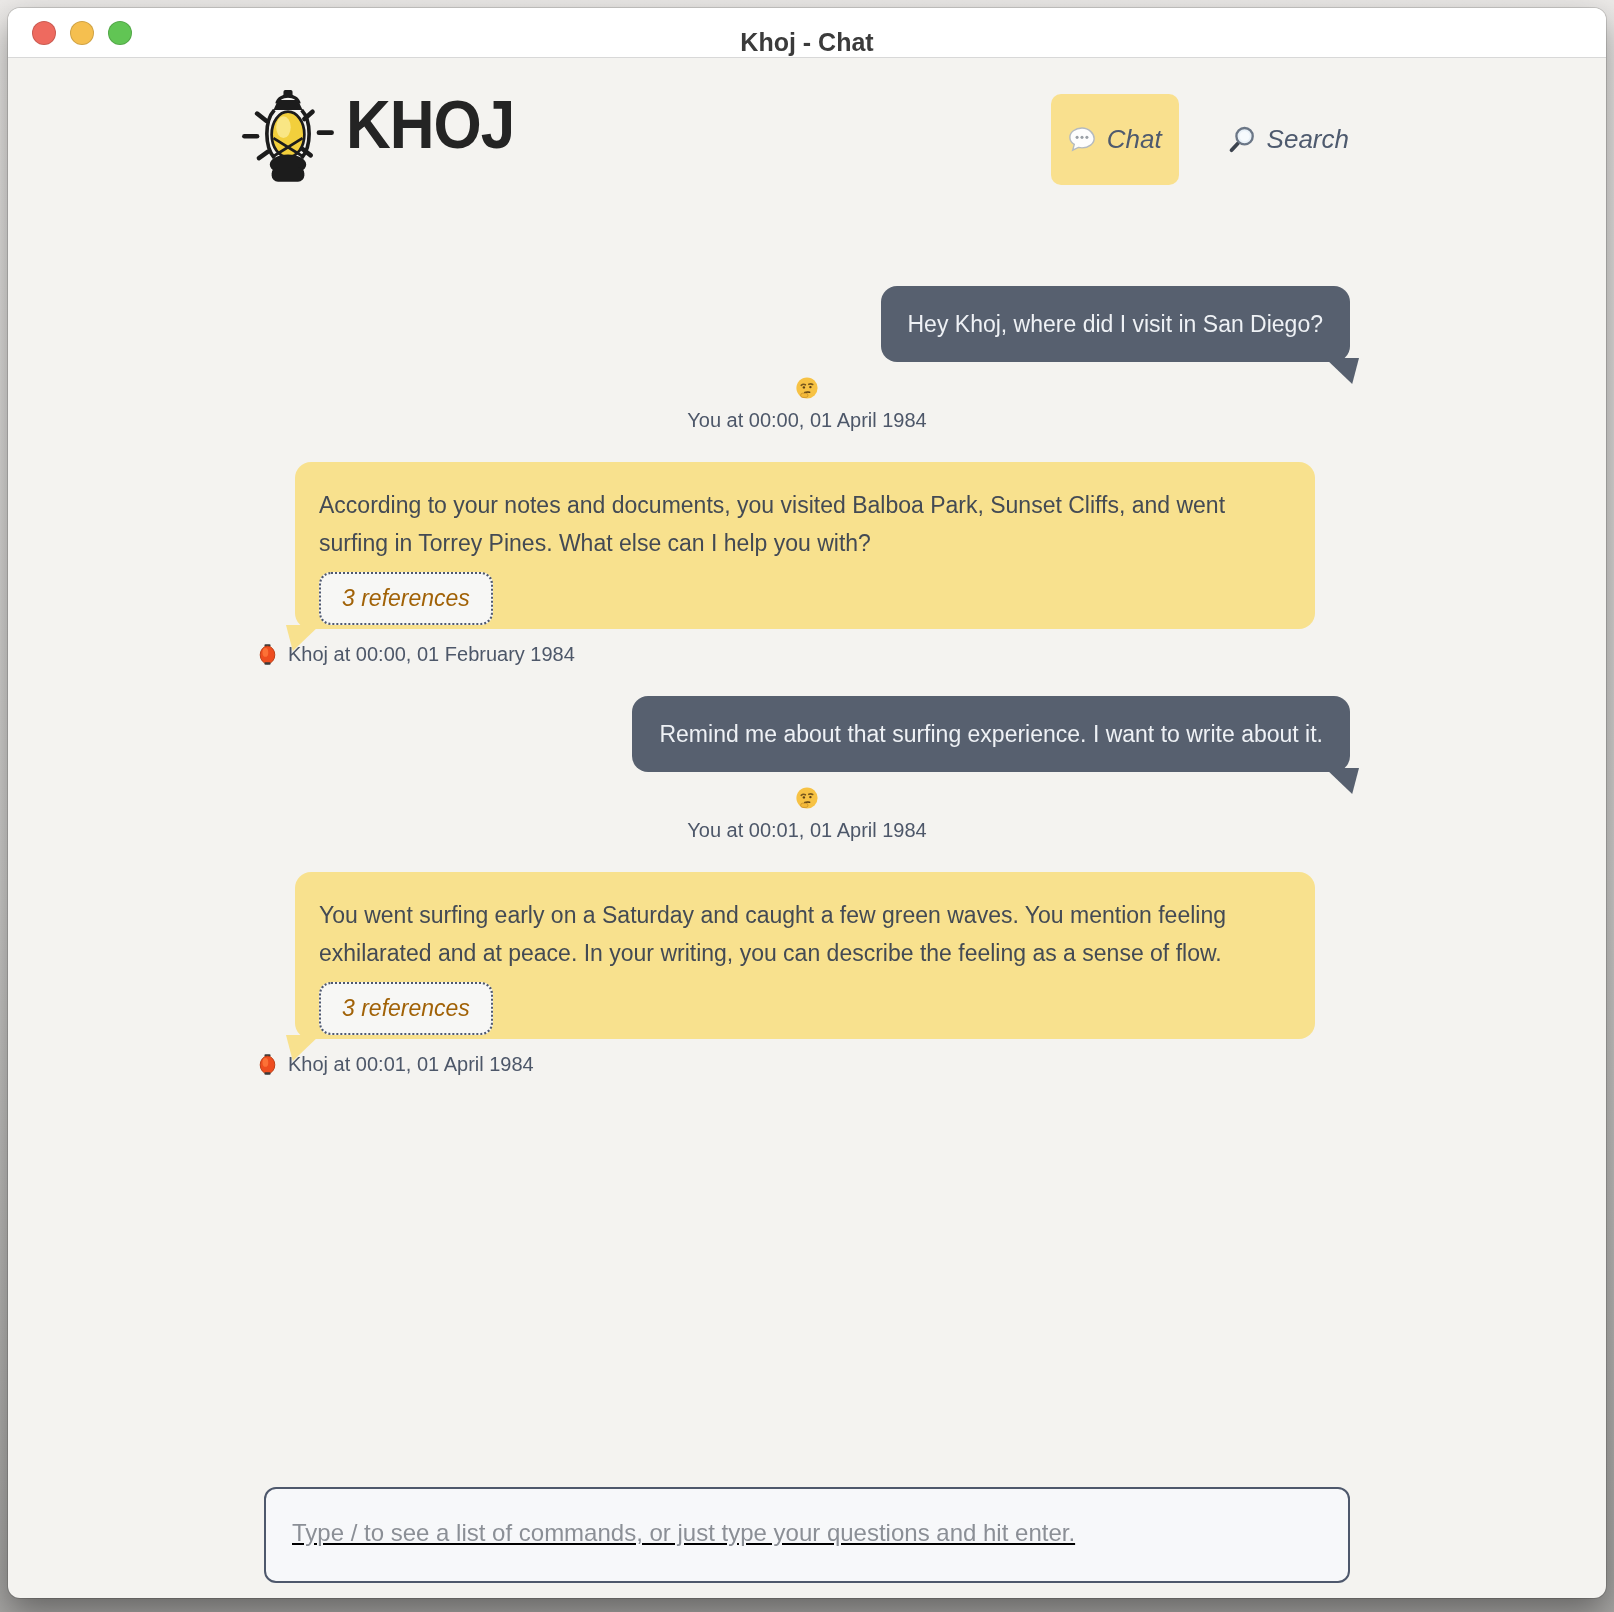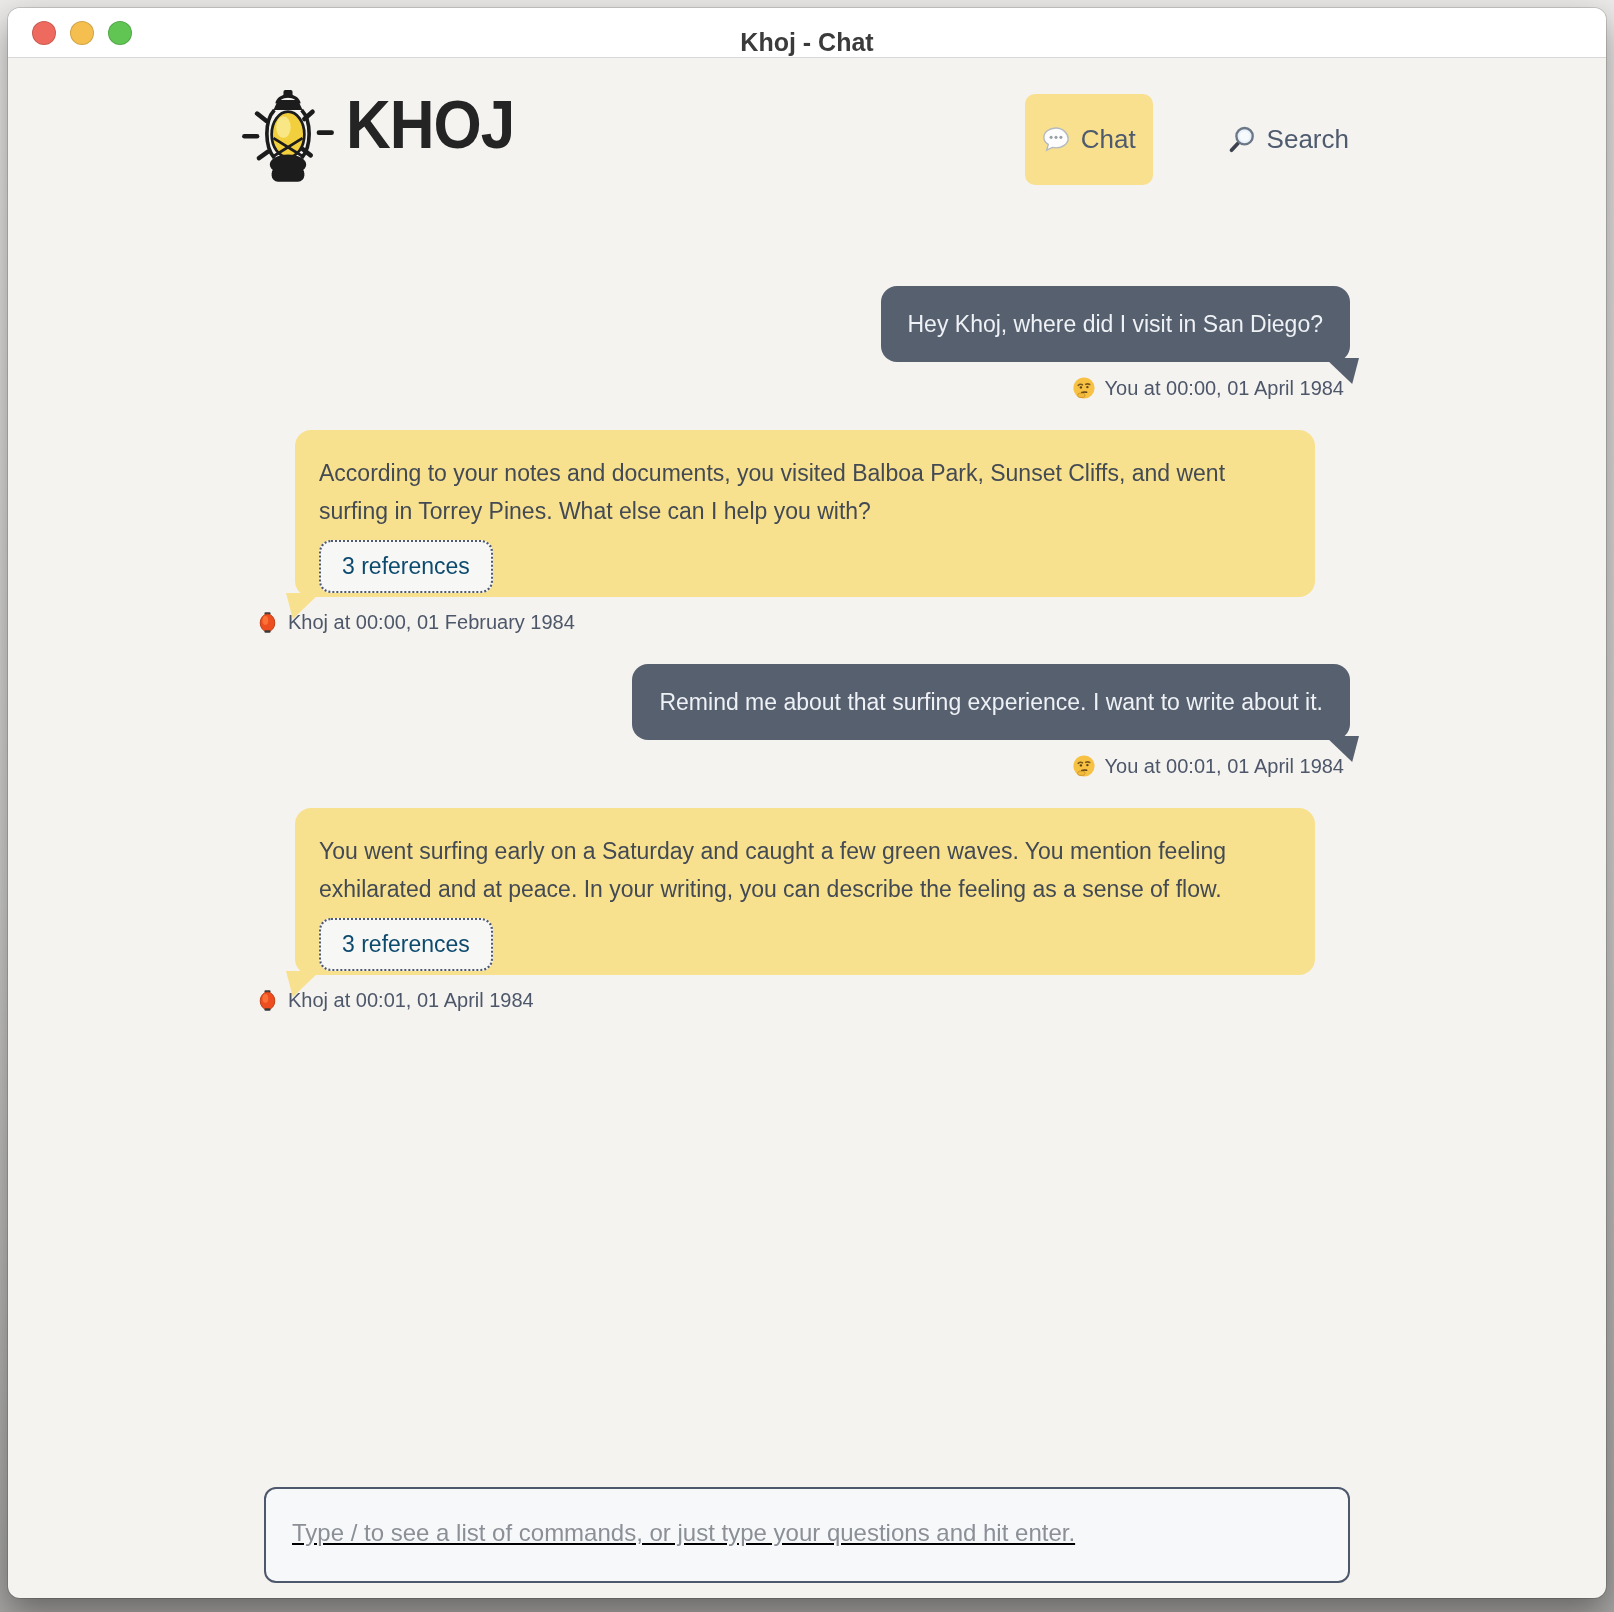--- a/index.html
+++ b/index.html
@@ -50,21 +50,21 @@
     height: 106px;
     display: flex; align-items: center; justify-content: space-between;
   }
   .logo { display: flex; align-items: flex-start; gap: 8px; text-decoration: none; }
   .logo-wordmark {
     display: inline-block;
     font-size: 62px; font-weight: 900; color: #242424;
     letter-spacing: -1px;
     transform: scaleY(1.1);
   }
-  .nav { display: flex; align-items: center; gap: 58px; }
+  .nav { display: flex; align-items: center; gap: 32px; font-style: italic; }
   .nav-item {
     display: flex; align-items: center; gap: 11px;
     font-size: 26px; color: #4e5a6e;
     padding: 30px 17px; border-radius: 10px;
     cursor: default; white-space: nowrap;
   }
   .nav-item.active { background: #f9e08e; }
 
   
   .chat-area { flex: 1 1 auto; position: relative; }
@@ -96,32 +96,33 @@
     clip-path: polygon(0 0, 100% 0, 80% 100%);
   }
   .khoj .bubble::after {
     left: -9px; background: #f8e18e;
     clip-path: polygon(0 0, 100% 0, 20% 100%);
   }
 
   .ref-chip {
     display: inline-block; margin-top: 10px;
     padding: 11px 21px;
-    font-size: 23px; color: #0c4a6e;
+    font-size: 23px; color: #a16207;
     background: #f7f7f5;
     border: 2px dotted #4e5870; border-radius: 12px;
     cursor: pointer;
+    font-style: italic;
   }
 
   .meta-row {
     display: flex; align-items: center; gap: 9px;
     font-size: 20px; color: #4d5769;
     margin: 14px 6px 30px;
   }
-  .meta-row.you { justify-content: flex-end; }
+  .meta-row.you { justify-content: flex-end; flex-direction: column; }
   .meta-row.khoj { justify-content: flex-start; margin-left: -8px; }
 
   
   .input-row { position: absolute; left: 256px; right: 256px; bottom: 15px; text-decoration: underline; }
   .chat-input {
     width: 100%; height: 96px;
     background: #f7f8fa;
     border: 2px solid #4e586c; border-radius: 12px;
     padding: 30px 26px 0;
     font-size: 24px; color: #33383f;

